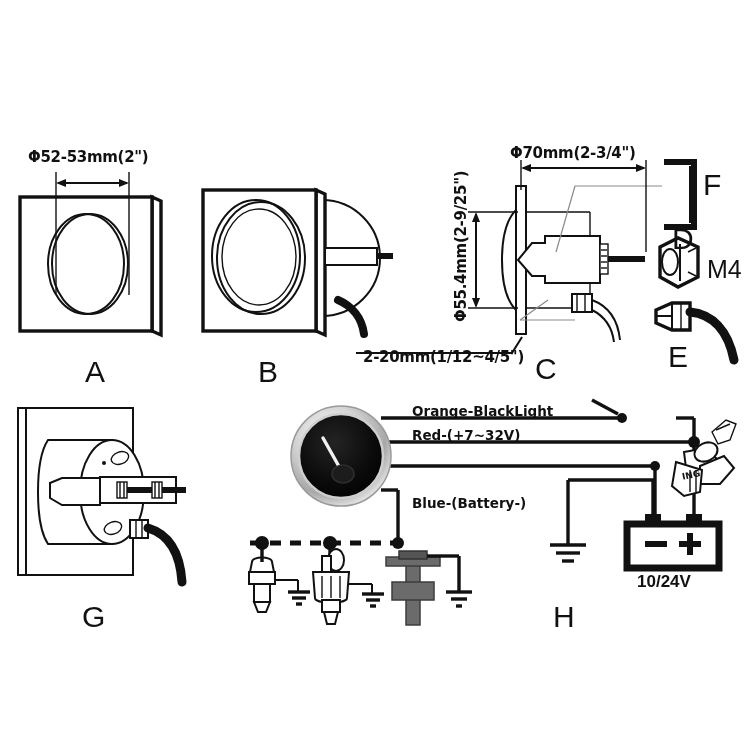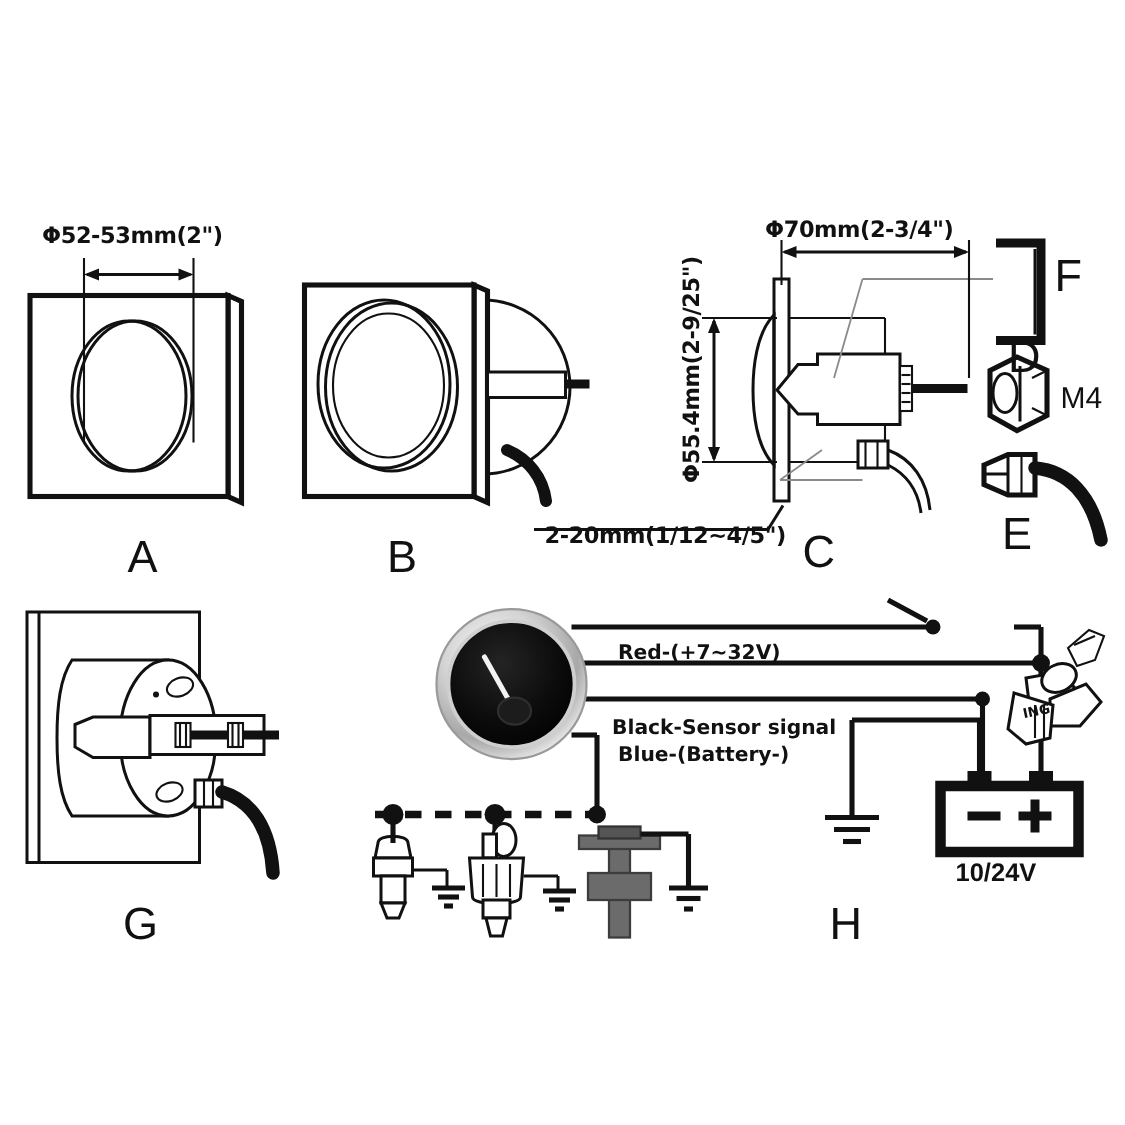--- a/index.html
+++ b/index.html
@@ -3,21 +3,21 @@
 <meta charset="utf-8">
 <style>
   html,body{margin:0;padding:0;background:#fff;}
   body{width:750px;height:750px;position:relative;overflow:hidden;
        font-family:"DejaVu Sans","Liberation Sans",sans-serif;color:#111;}
   .stage{position:absolute;left:0;top:0;width:750px;height:750px;}
   .lbl{position:absolute;font-weight:700;color:#111;white-space:nowrap;}
   .panel-letter{font-size:30px;font-weight:400;font-family:"Liberation Sans",sans-serif;}
   .dim{font-size:15px;font-weight:700;font-family:"DejaVu Sans",sans-serif;letter-spacing:-0.3px;}
   .wire-lbl{font-size:13.5px;font-weight:700;font-family:"DejaVu Sans",sans-serif;white-space:nowrap;}
-  .small-lbl{font-size:20px;font-weight:400;font-family:"Liberation Sans",sans-serif;}
+  .small-lbl{font-size:25px;font-weight:400;font-family:"Liberation Sans",sans-serif;}
   .batt-lbl{font-size:17px;font-weight:700;font-family:"Liberation Sans",sans-serif;}
   .rot{transform-origin:0 0;transform:rotate(-90deg);}
   svg{position:absolute;left:0;top:0;}
   .ln{stroke:#111;fill:none;}
   .thin{stroke-width:1.4;}
   .med{stroke-width:2;}
   .thick{stroke-width:3.4;}
   .fat{stroke-width:6;}
   .gray{stroke:#8a8a8a;stroke-width:1.2;}
   .fillw{fill:#fff;}
@@ -280,23 +280,23 @@
   <div class="lbl dim" style="left:28px;top:148px;">Φ52-53mm(2")</div>
 
   <div class="lbl dim" style="left:510px;top:144px;">Φ70mm(2-3/4")</div>
 
   <div class="lbl dim rot" style="left:452px;top:322px;">Φ55.4mm(2-9/25")</div>
 
   <div class="lbl dim" style="left:363px;top:348px;">2-20mm(1/12~4/5")</div>
 
   <div class="lbl small-lbl" style="left:707px;top:255px;">M4</div>
 
+  <div class="lbl wire-lbl" style="left:412px;top:403px;">Orange-BlackLight</div>
   <div class="lbl wire-lbl" style="left:412px;top:427px;">Red-(+7~32V)</div>
   <div class="lbl wire-lbl" style="left:412px;top:451px;margin-top:44px;">Blue-(Battery-)</div>
-  <div class="lbl wire-lbl" style="left:408px;top:477px;">Black-Sensor signal</div>
 
   <div class="lbl batt-lbl" style="left:637px;top:572px;">10/24V</div>
 
   <div class="lbl" style="left:682px;top:470px;font-size:9px;font-weight:700;transform:rotate(-12deg);">ING</div>
 
   <div class="lbl panel-letter" style="left:85px;top:355px;">A</div>
   <div class="lbl panel-letter" style="left:258px;top:355px;">B</div>
   <div class="lbl panel-letter" style="left:535px;top:352px;">C</div>
   <div class="lbl panel-letter" style="left:672px;top:222px;">D</div>
   <div class="lbl panel-letter" style="left:668px;top:340px;">E</div>

